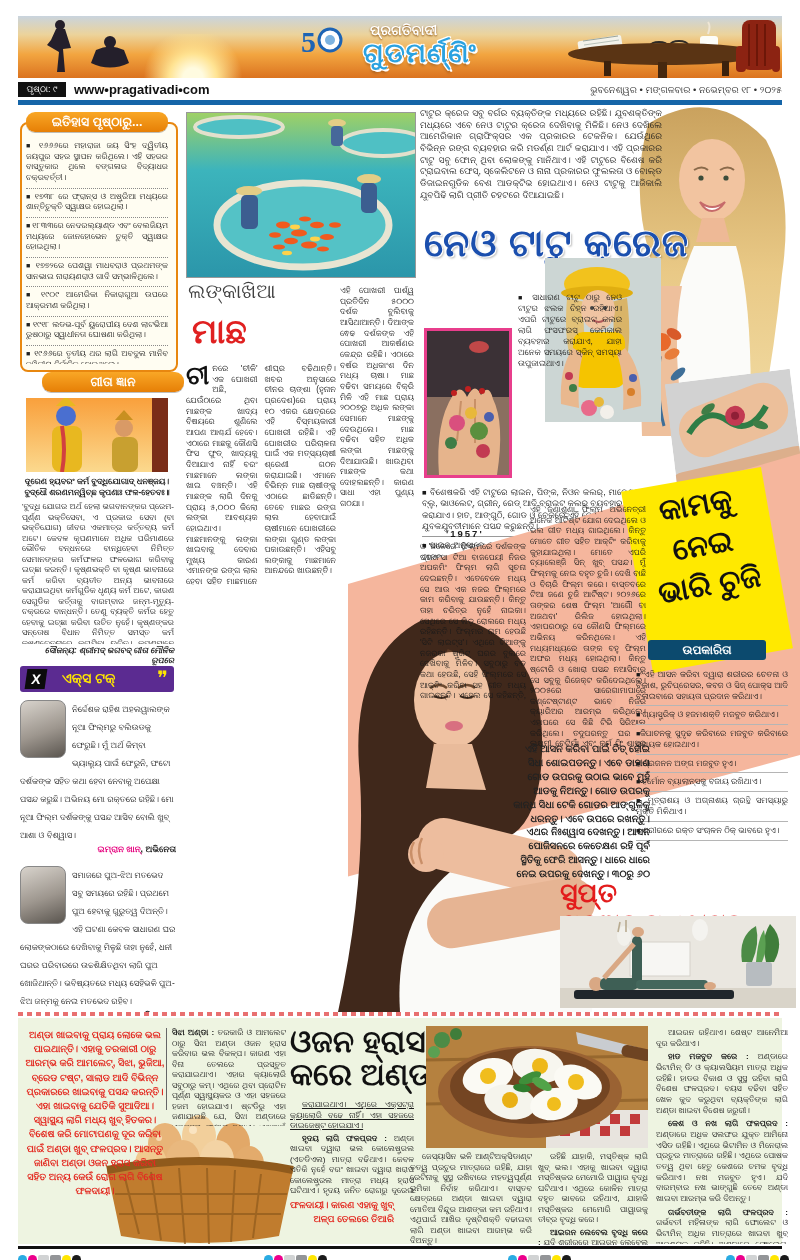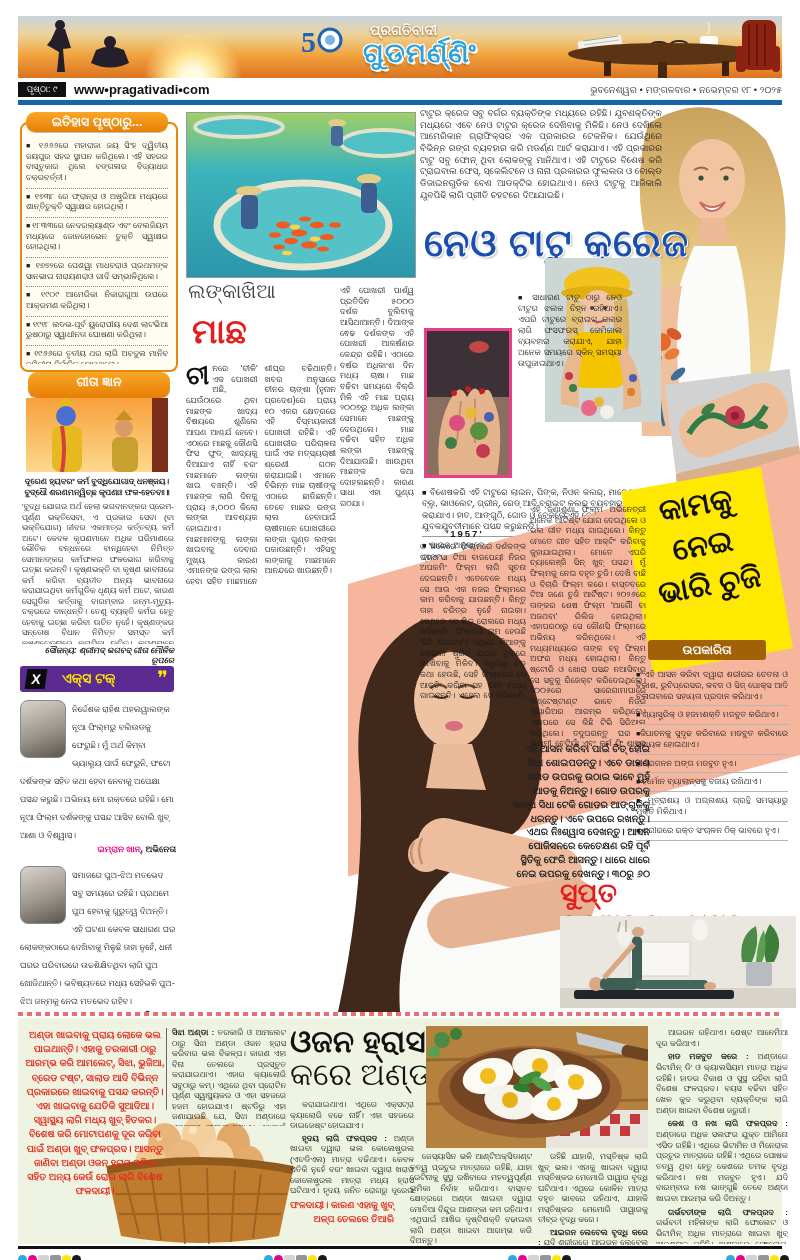--- a/index.html
+++ b/index.html
@@ -90,21 +90,21 @@
 
   <li>୧୬୬୬ରେ ମହାରାଜା ଜୟ ସିଂହ ଦ୍ୱିତୀୟ ଜୟପୁର ସହର ସ୍ଥାପନ କରିଥିଲେ। ଏହି ସହରର ବାସ୍ତୁକାର ଥିଲେ ବଙ୍ଗଳାର ବିଦ୍ୟାଧର ଚକ୍ରବର୍ତ୍ତୀ।</li>
       <li>୧୭୩୮ ରେ ଫ୍ରାନ୍ସ ଓ ଅଷ୍ଟ୍ରିଆ ମଧ୍ୟରେ ଶାନ୍ତିଚୁକ୍ତି ସ୍ୱାକ୍ଷର ହୋଇଥିଲା।</li>
       <li>୧୮୩୩ରେ ନେଦରଲ୍ୟାଣ୍ଡ ଏବଂ ବେଲଜିୟମ ମଧ୍ୟରେ ଜୋନହୋଭେନ ଚୁକ୍ତି ସ୍ୱାକ୍ଷର ହୋଇଥିଲା।</li>
       <li>୧୭୭୨ରେ ପେଶୱା ମାଧବରାଓ ପ୍ରଥମଙ୍କ ସାନଭାଇ ନାରାୟଣରାଓ ଗାଦି ସମ୍ଭାଳିଥିଲେ।</li>
       <li>୧୯୦୯ ଆମେରିକା ନିକାରାଗୁଆ ଉପରେ ଆକ୍ରମଣ କରିଥିଲା।</li>
       <li>୧୯୧୮ ଲଡଭ-ପୂର୍ବ ୟୁରୋପୀୟ ଦେଶ ଲାଟଭିଆ ରୁଷଠାରୁ ସ୍ୱାଧୀନତା ଘୋଷଣା କରିଥିଲା।</li>
       <li>୧୯୬୬ରେ ତୃତୀୟ ଥର ଲାଗି ଅବଦୁଲ ମାନିବ ଦ୍ୱିତୀୟ ନିର୍ବାଚିତ ହୋଇଥିଲେ।</li>
     </ul>
 
-  <div class="abs ohead" style="left:28px;top:372px;width:142px;height:26px;">ଗୀତା ଜ୍ଞାନ</div>
+  <div class="abs ohead" style="left:42px;top:372px;width:142px;height:20px;">ଗୀତା ଜ୍ଞାନ</div>
   <svg class="photo" style="left:26px;top:398px;" width="142" height="74" viewBox="0 0 142 74">
     <defs>
         <linearGradient id="sky" x1="0" y1="0" x2="0" y2="1">
           <stop offset="0" stop-color="#f9a03c"></stop>
           <stop offset="1" stop-color="#fbd98e"></stop>
         </linearGradient>
       </defs>
     <rect width="142" height="74" fill="url(#sky)"></rect>
     <rect x="126" y="0" width="16" height="74" fill="#7a2d18"></rect>
     <circle cx="40" cy="18" r="10" fill="#4a6fd0"></circle>
@@ -308,21 +308,21 @@
     <path d="M104 76 q8 4 14 0 M130 76 q8 4 14 0" stroke="#4a3020" stroke-width="2" fill="none"></path>
     <ellipse cx="124" cy="106" rx="9" ry="5" fill="#d86f80"></ellipse>
     <path d="M104 124 L142 124 L156 170 L96 168 Z" fill="#e9bb9b"></path>
     <path d="M70 392 Q64 300 120 252 L230 262 Q270 300 262 392 Z" fill="#fafaf8"></path>
     <rect x="86" y="212" width="168" height="52" rx="26" fill="#edbd9e" transform="rotate(14 170 238)"></rect>
     <rect x="96" y="268" width="170" height="50" rx="25" fill="#e6b493" transform="rotate(-10 180 292)"></rect>
     <circle cx="96" cy="234" r="18" fill="#edbd9e"></circle>
     <path d="M84 222 q-6 10 0 22 M92 218 q-6 12 0 26" stroke="#c98f68" stroke-width="2.4" fill="none"></path>
   </svg>
 
-  <div class="abs" style="left:648px;top:640px;width:118px;height:20px;z-index:3;background:#a16207;color:#fff;font-weight:bold;font-size:12px;text-align:center;line-height:20px;border-radius:3px;">ଉପକାରିତା</div>
+  <div class="abs" style="left:648px;top:640px;width:118px;height:20px;z-index:3;background:#0c4a6e;color:#fff;font-weight:bold;font-size:12px;text-align:center;line-height:20px;border-radius:3px;">ଉପକାରିତା</div>
   <ul class="plain bens abs" style="left:636px;top:666px;width:152px;height:212px;z-index:3;overflow:hidden;">
 
   <li>ଏହି ଆସନ କରିବା ଦ୍ୱାରା ଶରୀରର ଚେତନା ଓ ବିକାଶ, ରୁଚିପ୍ରେସର, କବଜ ଓ ସିଜ୍ ପୋକ୍ସ ଆଦି ବଳାଇବାରେ ସହାୟତା ପ୍ରଦାନ କରିଥାଏ।</li>
       <li>ଗ୍ୟାସ୍ଟ୍ରିକ୍ ଓ ହଜମଶକ୍ତି ମଜବୁତ କରିଥାଏ।</li>
       <li>ପାଚନକୁ ସୁଦୃଢ କରିବାରେ ମଜବୁତ କରିବାରେ ସହାୟକ ହୋଇଥାଏ।</li>
       <li>ପ୍ରଜନନ ଅଙ୍ଗ ମଜବୁତ ହୁଏ।</li>
       <li>ହର୍ମୋନ ବ୍ୟାଲାନ୍ସକୁ ବଜାୟ ରଖିଥାଏ।</li>
       <li>ମୂତ୍ରାଶୟ ଓ ଅଗ୍ନାଶୟ ଗ୍ରନ୍ଥି ସମସ୍ୟାରୁ ମୁକ୍ତି ମିଳିଥାଏ।</li>
       <li>ଶରୀରରେ ରକ୍ତ ସଂଚାଳନ ଠିକ୍ ଭାବରେ ହୁଏ।</li>
     </ul>
@@ -380,25 +380,25 @@
       <line x1="20" y1="86" x2="192" y2="86"></line>
         <line x1="24" y1="106" x2="186" y2="106"></line>
     </g>
   </svg>
   <div class="abs" style="left:166px;top:1028px;width:1px;height:82px;background:#666;z-index:3;"></div>
   <div class="abs t just" style="left:172px;top:1028px;width:114px;height:98px;z-index:3;font-size:8.1px;">
     <b>ସିଝା ଅଣ୍ଡା :</b> <span>ତରକାରି ଓ ଆମଲେଟ ଠାରୁ ସିଝା ଅଣ୍ଡା ଓଜନ ହ୍ରାସ କରିବାର ଭଲ ବିକଳ୍ପ। କାରଣ ଏହା ବିନା ତେଲରେ ପ୍ରସ୍ତୁତ କରାଯାଇଥାଏ। ଏହାର କ୍ୟାଲୋରି ସବୁଠାରୁ କମ୍। ଏଥିରେ ଥିବା ପ୍ରୋଟିନ ପୂର୍ଣ୍ଣ ସ୍ୱାସ୍ଥ୍ୟକର ଓ ଏହା ସହଜରେ ହଜମ ହୋଇଯାଏ। ଷ୍ଟଡିରୁ ଏହା ଜଣାଯାଇଛି ଯେ, ସିଝା ଅଣ୍ଡାରେ ଏକ୍ସଟ୍ରା ଫ୍ୟାଟ ନଥାଏ। ଏଥିପାଇଁ ତାହା ଭାବରେ ଓଜନ ହ୍ରାସ ଘଟିଥାଏ।</span>
   </div>
   <div class="abs" style="left:290px;top:1026px;z-index:3;line-height:1.05;">
     <div style="font-size:31px;font-weight:900;color:#111;">ଓଜନ ହ୍ରାସ</div>
-    <div style="font-size:31px;font-weight:400;color:#111;">କରେ ଅଣ୍ଡା</div>
+    <div style="font-size:31px;font-weight:700;color:#111;">କରେ ଅଣ୍ଡା</div>
   </div>
   <div class="abs" style="left:290px;top:1100px;width:124px;height:96px;z-index:3;overflow:hidden;">
 
-  <p style="margin:0 0 2px 0;font-size:8.1px;line-height:1.3;text-align:justify;"><b class="lead"></b> <span>କରାଯାଇଥାଏ। ଏଥିରେ ଏକ୍ସଟ୍ରା କ୍ୟାଲୋରି ବଢେ ନାହିଁ। ଏହା ସହଜରେ ଡାଇଜେଷ୍ଟ ହୋଇଯାଏ।</span></p>
+  <p style="margin:0 0 2px 0;font-size:8.1px;line-height:1.3;text-align:justify;text-decoration:underline;"><b class="lead"></b> <span>କରାଯାଇଥାଏ। ଏଥିରେ ଏକ୍ସଟ୍ରା କ୍ୟାଲୋରି ବଢେ ନାହିଁ। ଏହା ସହଜରେ ଡାଇଜେଷ୍ଟ ହୋଇଯାଏ।</span></p>
       <p style="margin:0 0 2px 0;font-size:8.1px;line-height:1.3;text-align:justify;"><b class="lead">ହୃଦୟ ଲାଗି ଫଳପ୍ରଦ :</b> <span>ଅଣ୍ଡା ଖାଇବା ଦ୍ୱାରା ଭଲ କୋଲେଷ୍ଟ୍ରଲ (ଏଚଡିଏଲ) ମାତ୍ରା ବଢିଥାଏ। କେବଳ ଏତିକି ନୁହେଁ ବରଂ ଖାଇବା ଦ୍ୱାରା ଖରାପ କୋଲେଷ୍ଟ୍ରଲ ମାତ୍ରା ମଧ୍ୟ ହ୍ରାସ ଘଟିଥାଏ। ହୃଦୟ ଜନିତ ରୋଗରୁ ଦୂରେଇ ରହିବା ପାଇଁ ଅଣ୍ଡା ନିୟମିତ ଖାଆନ୍ତୁ।</span></p>
     </div>
   <div class="abs" style="left:290px;top:1198px;width:104px;z-index:3;color:#e32b22;font-size:9.4px;font-weight:600;line-height:1.45;text-align:right;">ଫଳଦାୟୀ। କାରଣ ଏହାକୁ ଖୁବ୍ ଅଳ୍ପ ତେଲରେ ତିଆରି</div>
   <svg class="photo" style="left:426px;top:1026px;z-index:3;" width="222" height="122" viewBox="0 0 222 122">
     <rect width="222" height="122" fill="#b5813f"></rect>
     <line x1="0" y1="34" x2="222" y2="30" stroke="#97682e" stroke-width="3"></line>
     <line x1="0" y1="78" x2="222" y2="74" stroke="#97682e" stroke-width="3"></line>
     <g>
         <polygon points="150,6 214,22 212,32 152,18" fill="#c9ccd0"></polygon>
         <rect x="196" y="20" width="30" height="12" rx="5" fill="#6e4422" transform="rotate(12 206 24)"></rect>

